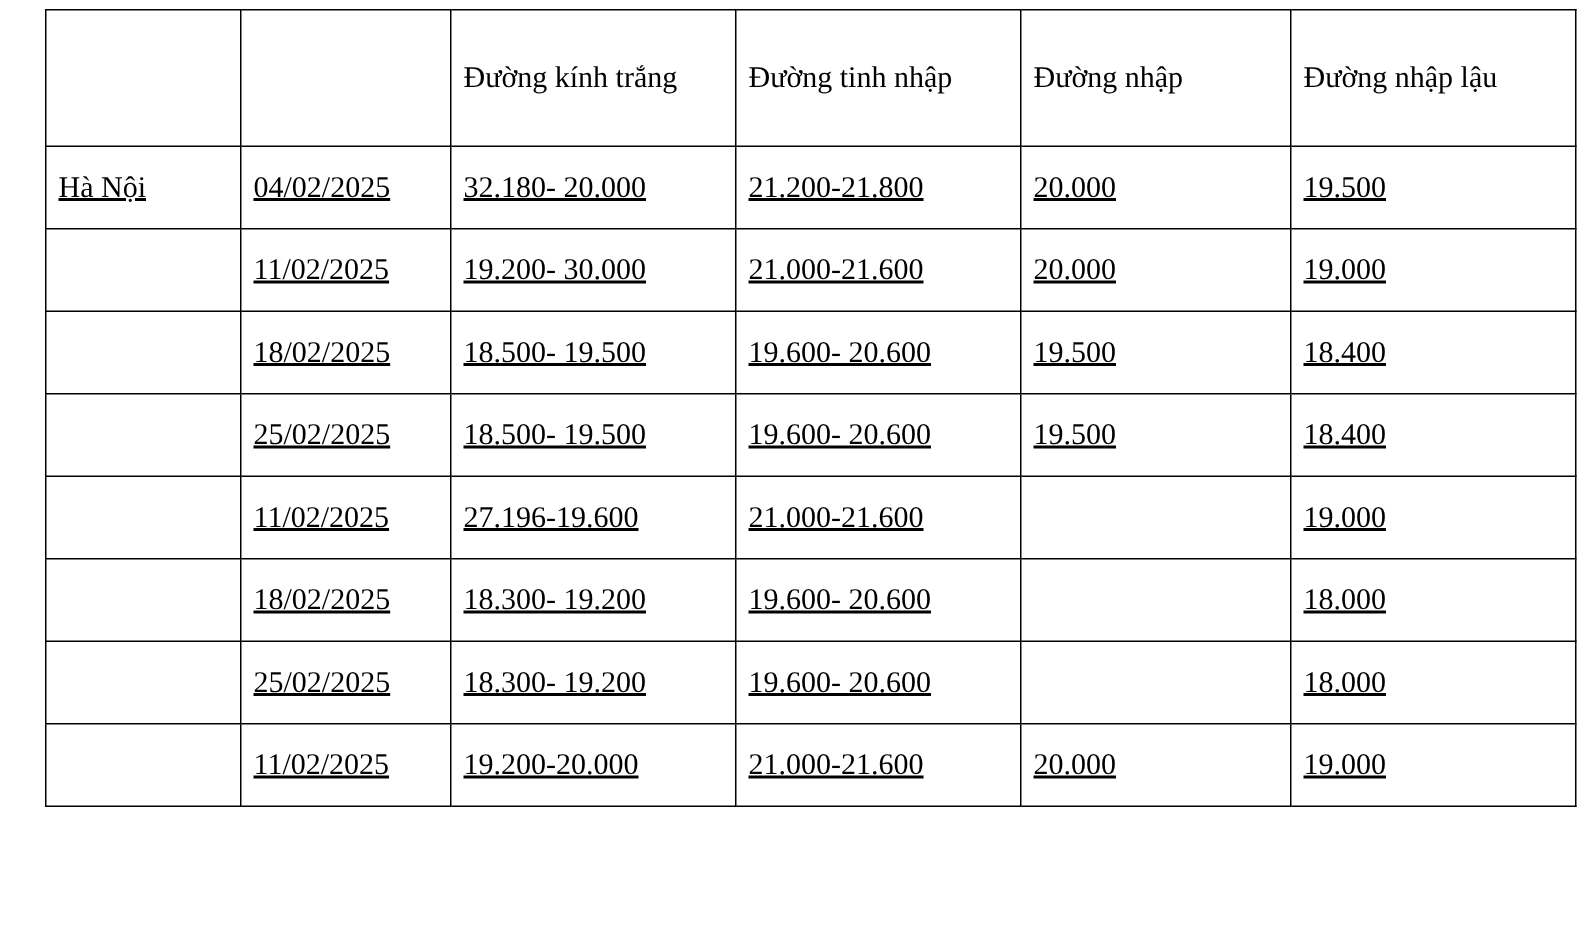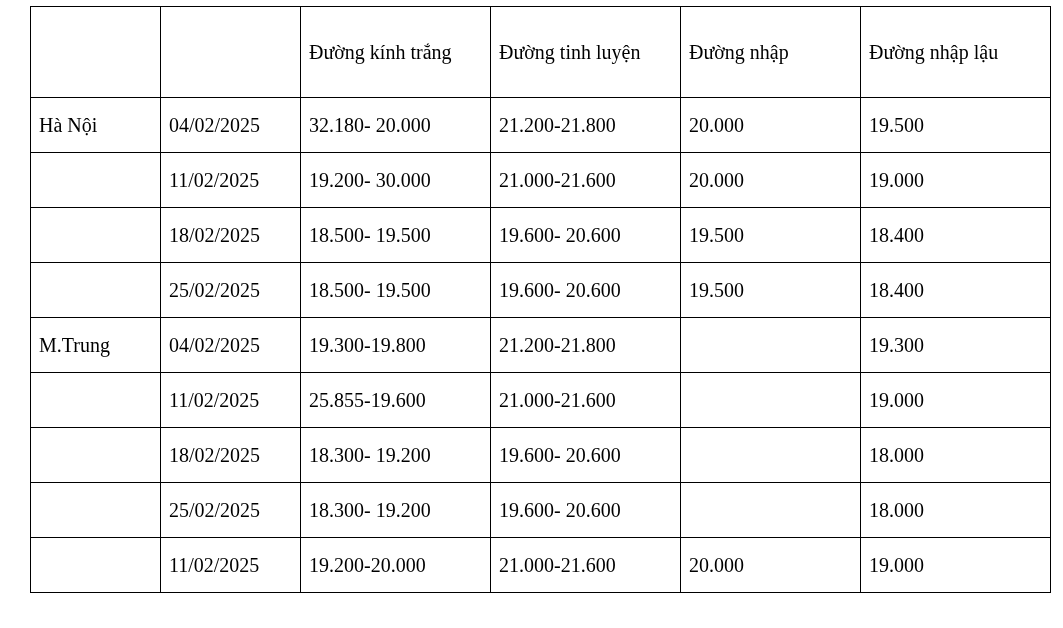--- a/index.html
+++ b/index.html
@@ -44,20 +44,21 @@
     text-align: center;
     height: 78px;
     padding: 4px 10px;
     font-family: Liberation Serif, serif;
   }
   thead td.blank-cell {
     border-top: 1px solid #000000;
   }
   tbody td {
     height: 42px;
+    text-decoration: underline;
   }
   tbody td.region-cell,
   tbody td.date-cell {
     white-space: nowrap;
   }
 </style>
 </head>
 <body>
 
 <table id="sugar-price-table">
@@ -67,21 +68,21 @@
     <col class="c-white">
     <col class="c-refined">
     <col class="c-yellow">
     <col class="c-import">
   </colgroup>
   <thead>
     <tr>
       <td class="blank-cell"></td>
       <td class="blank-cell"></td>
       <td>Đường kính trắng</td>
-      <td>Đường tinh luyện</td>
+      <td>Đường tinh nhập</td>
       <td>Đường nhập</td>
       <td>Đường  nhập lậu</td>
     </tr>
   </thead>
   <tbody id="table-body">
       <tr>
         <td class="region-cell">Hà Nội</td>
         <td class="date-cell">04/02/2025</td>
         <td>32.180- 20.000</td>
         <td>21.200-21.800</td>
@@ -106,31 +107,23 @@
       </tr>
       <tr>
         <td class="region-cell"></td>
         <td class="date-cell">25/02/2025</td>
         <td>18.500- 19.500</td>
         <td>19.600- 20.600</td>
         <td>19.500</td>
         <td>18.400</td>
       </tr>
       <tr>
-        <td class="region-cell">M.Trung</td>
-        <td class="date-cell">04/02/2025</td>
-        <td>19.300-19.800</td>
-        <td>21.200-21.800</td>
-        <td></td>
-        <td>19.300</td>
-      </tr>
-      <tr>
         <td class="region-cell"></td>
         <td class="date-cell">11/02/2025</td>
-        <td>25.855-19.600</td>
+        <td>27.196-19.600</td>
         <td>21.000-21.600</td>
         <td></td>
         <td>19.000</td>
       </tr>
       <tr>
         <td class="region-cell"></td>
         <td class="date-cell">18/02/2025</td>
         <td>18.300- 19.200</td>
         <td>19.600- 20.600</td>
         <td></td>

